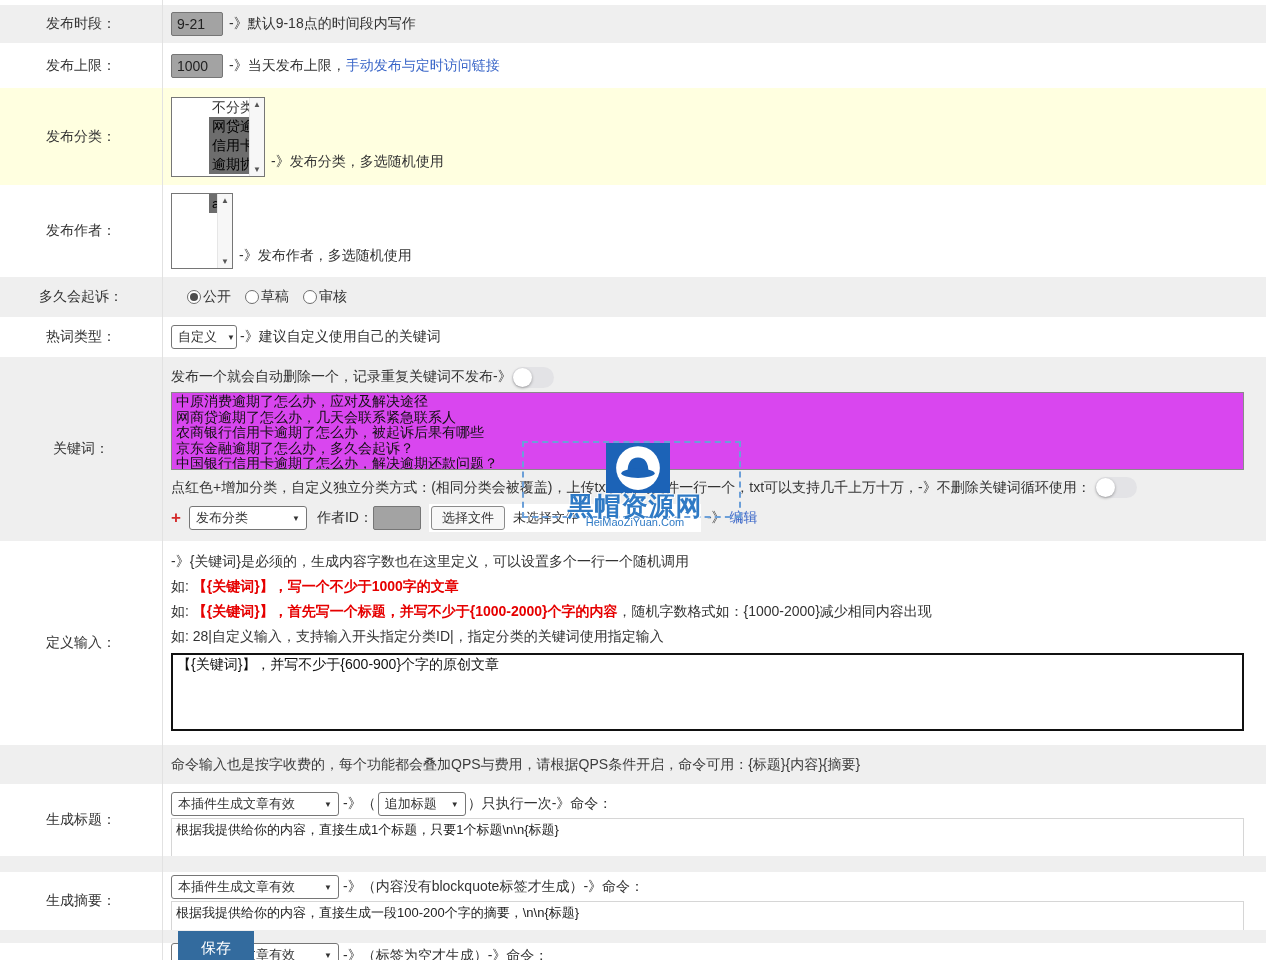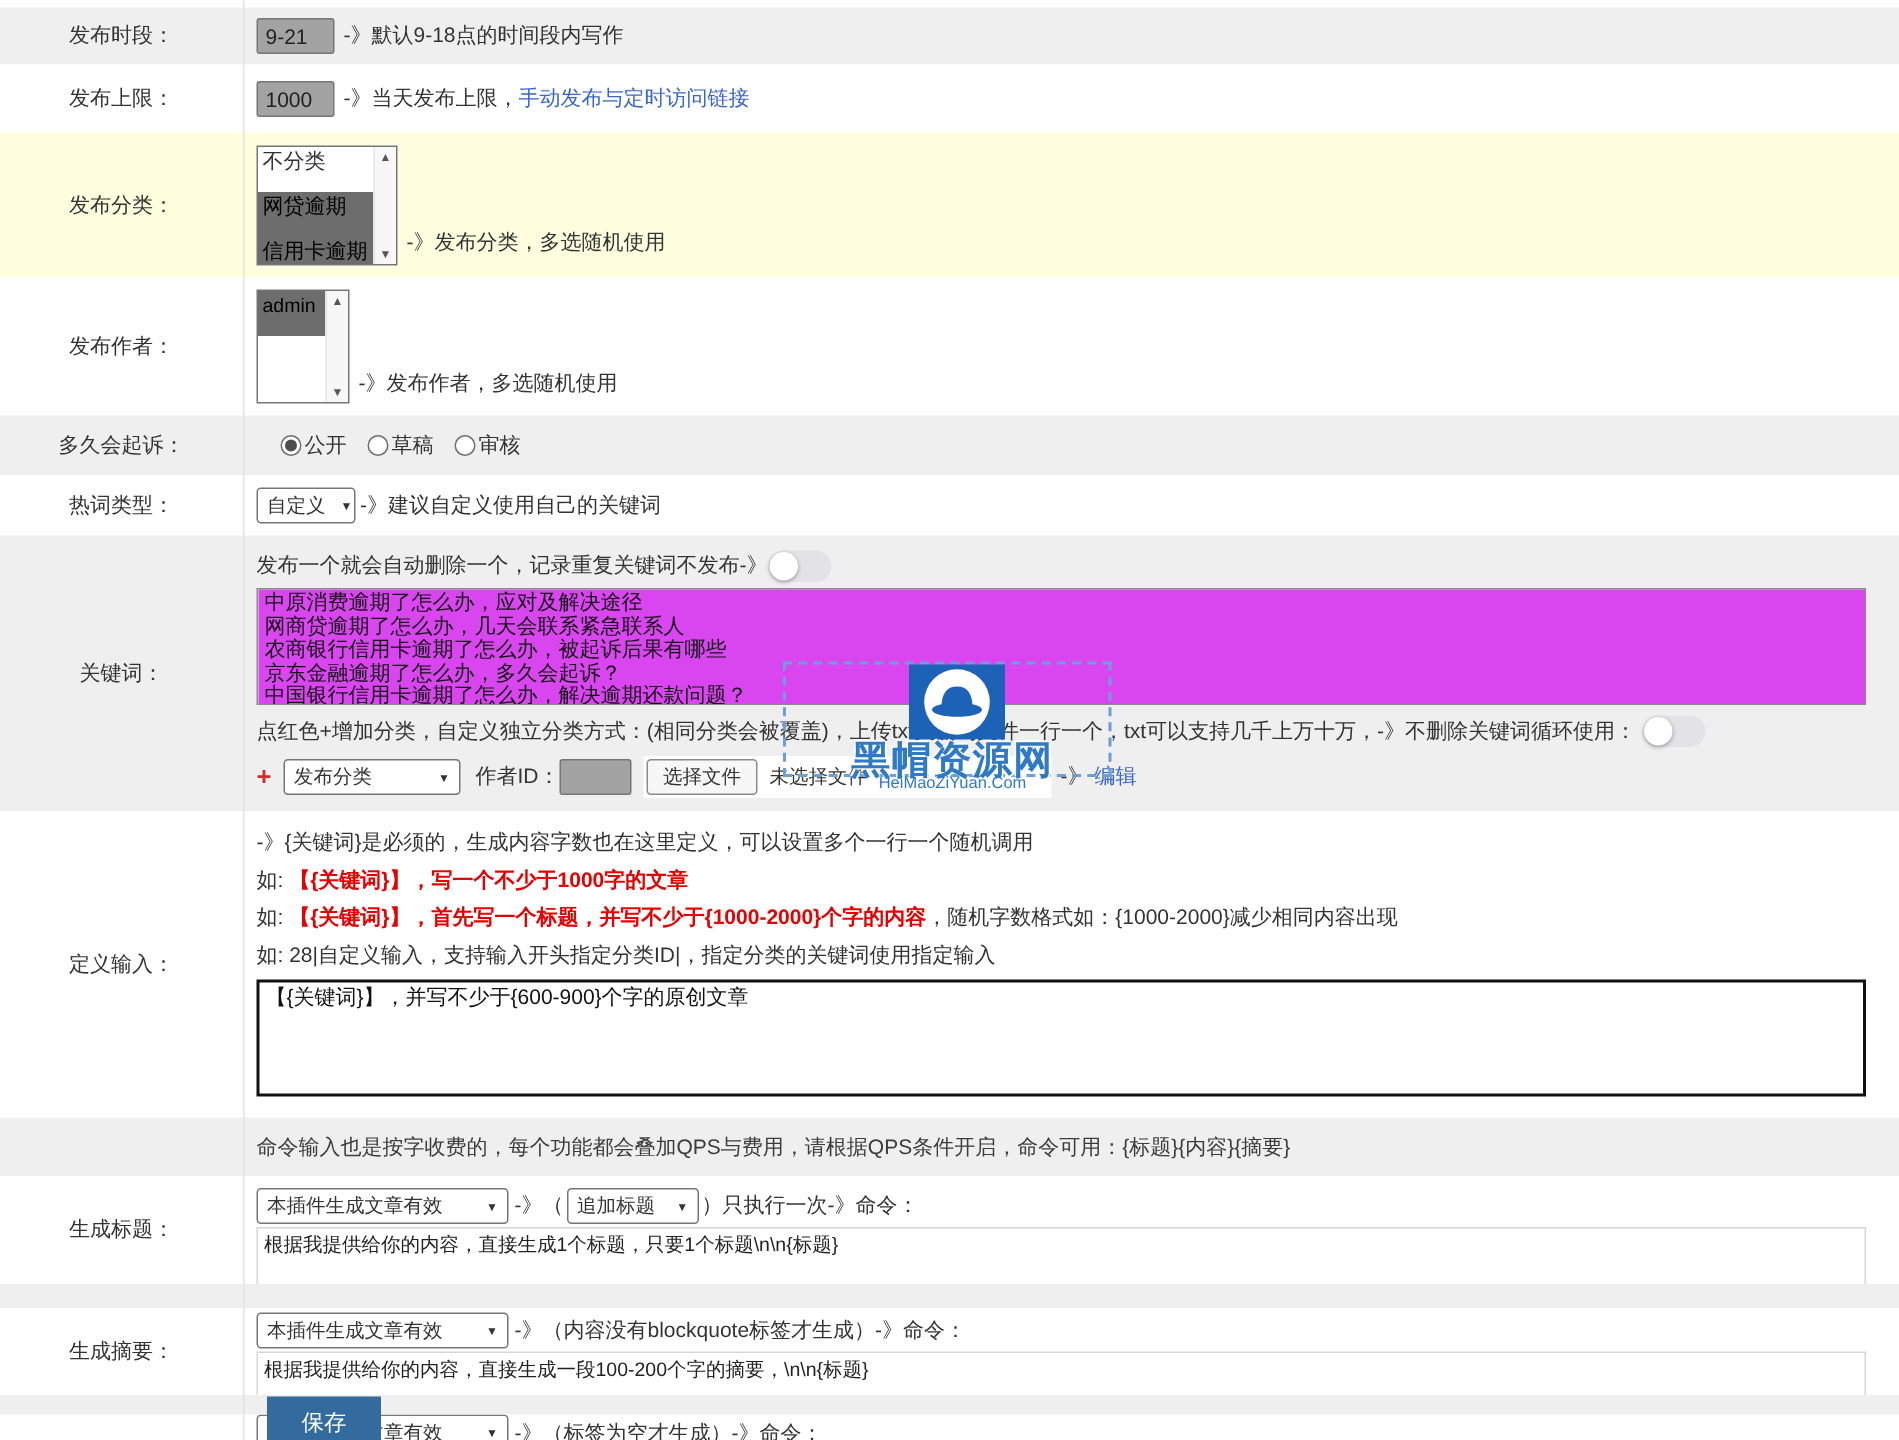--- a/index.html
+++ b/index.html
@@ -28,21 +28,21 @@
 
   
   .sel { display:inline-flex; align-items:center; justify-content:space-between;
          height:24px; border:1px solid #767676; border-radius:3px; background:#fff;
          font-size:13px; padding:0 6px; cursor:default; white-space:nowrap; }
   .sel .caret { font-size:8px; color:#333; margin-left:10px; }
 
   
   .mselect { display:flex; border:1px solid #767676; background:#fff; }
   .mopts { flex:1; overflow:hidden; }
-  .mopt { font-size:14px; height:30px; line-height:19px; padding:0 3px; white-space:nowrap; }
+  .mopt { font-size:14px; height:19px; line-height:19px; padding:0 3px; white-space:nowrap;margin-left:37px; }
   .mopt.selected { background:#6d6d6d; color:#000000; }
   .msb { width:15px; background:#f7f7f7; border-left:1px solid #e6e6e6;
          display:flex; flex-direction:column; justify-content:space-between;
          align-items:center; font-size:8px; color:#555; padding:2px 0; }
 
   
   .radio-item { display:inline-flex; align-items:center; margin-right:14px; }
   .radio { width:14px; height:14px; border:1px solid #6e6e6e; border-radius:50%;
            background:#fff; display:inline-flex; align-items:center; justify-content:center;
            margin-right:2px; }

